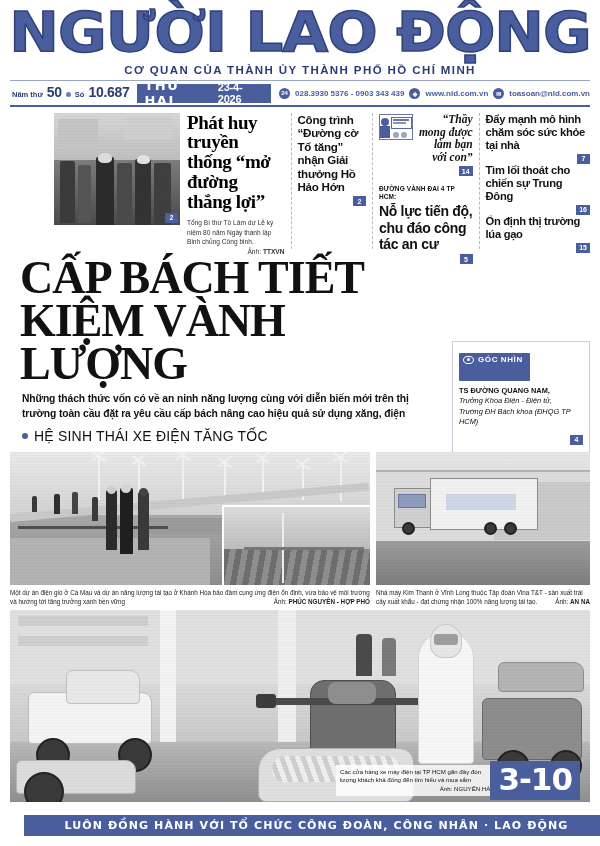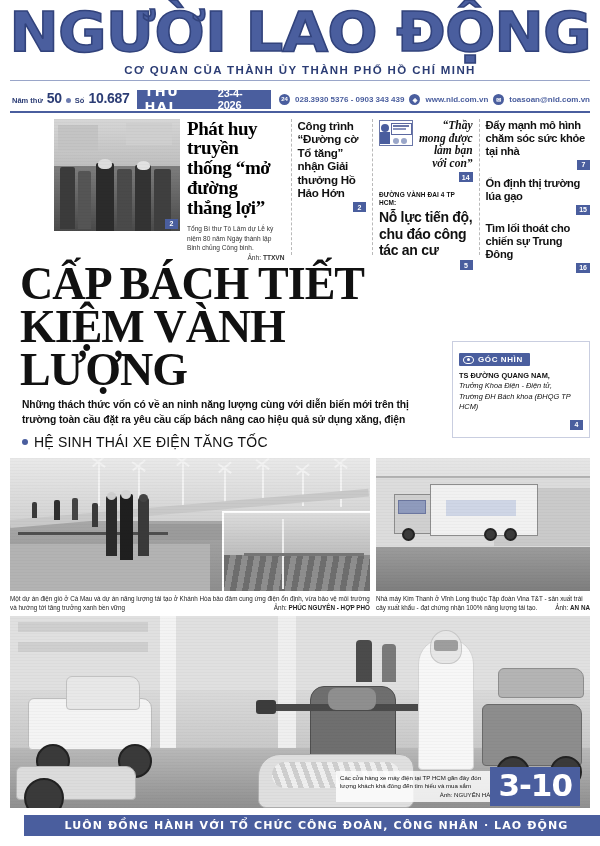--- a/index.html
+++ b/index.html
@@ -44,21 +44,21 @@
     margin-top: 5px;
     white-space: nowrap;
   }
 
   .rule-thin { height: 1px; background: #9aa6c9; margin-top: 4px; }
 
   .infobar {
     display: flex;
     align-items: stretch;
     height: 19px;
-    margin-top: 9px;
+    margin-top: 3px;
     font-size: 9px;
     color: #2b3c74;
   }
   .infobar-left {
     display: flex; align-items: baseline; gap: 4px;
     padding: 0 8px 0 2px; white-space: nowrap;
   }
   .ib-sm { font-size: 7.5px; font-weight: 700; }
   .ib-big { font-size: 14px; font-weight: 700; letter-spacing: -0.3px; }
   .ib-dot { width:5px; height:5px; border-radius:50%; background:#6d7cb0; display:inline-block; }
@@ -142,21 +142,21 @@
   }
   .kicker {
     font-size: 6.5px; font-weight: 700; letter-spacing: .1px;
     line-height: 1.25; margin-bottom: 2px; color: #111;
   }
   .tz3-hd2 {
     font-weight: 700; font-size: 14px; line-height: 1.16; letter-spacing: -0.3px;
   }
 
   
-  .tz4 { width: 116px; display:flex; flex-direction:column; gap: 7px; }
+  .tz4 { width: 116px; display:flex; flex-direction:column; }
   .tz4-hd {
     font-weight: 700; font-size: 11.2px; line-height: 1.16; letter-spacing: -0.3px;
   }
 
   .pagebadge {
     display: inline-flex; align-items: center; justify-content: center;
     min-width: 13px; height: 10px; padding: 0 3px;
     background: #4a5e9e; color: #fff;
     font-size: 7px; font-weight: 700; line-height: 1;
     vertical-align: 2px;
@@ -196,21 +196,21 @@
   .opinion {
     position: absolute;
     left: 452px; top: 341px; width: 138px;
     border: 1px solid #c9cee0;
     background: #fff;
     padding: 5px 6px 4px 6px;
   }
   .op-tag {
     display: inline-flex; align-items: center; gap: 4px;
     background: #4a5e9e; color: #fff;
-    padding: 2px 7px 2px 4px;
+    padding: 2px 7px 17px 4px;
     font-size: 8px; font-weight: 700; letter-spacing: .6px;
     border-radius: 1px;
   }
   .eye {
     width: 11px; height: 8px; border-radius: 50% / 60%;
     border: 1.2px solid #fff; display:inline-flex;
     align-items:center; justify-content:center; flex:none;
   }
   .eye::after { content:""; width:3px; height:3px; border-radius:50%; background:#fff; }
   .op-hd {
@@ -392,26 +392,26 @@
     </div>
 
     <div class="vdiv"></div>
 
     <div class="tz-col tz4">
       <div>
         <div class="tz4-hd">Đẩy mạnh mô hình chăm sóc sức khỏe tại nhà</div>
         <span class="pagebadge badge-right">7</span>
       </div>
       <div style="clear:both">
+        <div class="tz4-hd">Tìm lối thoát cho chiến sự Trung Đông</div>
+        <span class="pagebadge badge-right">16</span>
+      </div>
+      <div style="clear:both">
         <div class="tz4-hd">Ổn định thị trường lúa gạo</div>
         <span class="pagebadge badge-right">15</span>
-      </div>
-      <div style="clear:both">
-        <div class="tz4-hd">Tìm lối thoát cho chiến sự Trung Đông</div>
-        <span class="pagebadge badge-right">16</span>
       </div>
     </div>
   </div>
 
   <div class="mainhead">CẤP BÁCH TIẾT KIỆM VÀNH LƯỢNG</div>
   <div class="deck">Những thách thức vốn có về an ninh năng lượng cùng với diễn biến mới trên thị trường toàn cầu đặt ra yêu cầu cấp bách nâng cao hiệu quả sử dụng xăng, điện</div>
   <div class="subline">
     <span class="bullet"></span>
     <span>HỆ SINH THÁI XE ĐIỆN TĂNG TỐC</span>
   </div>

